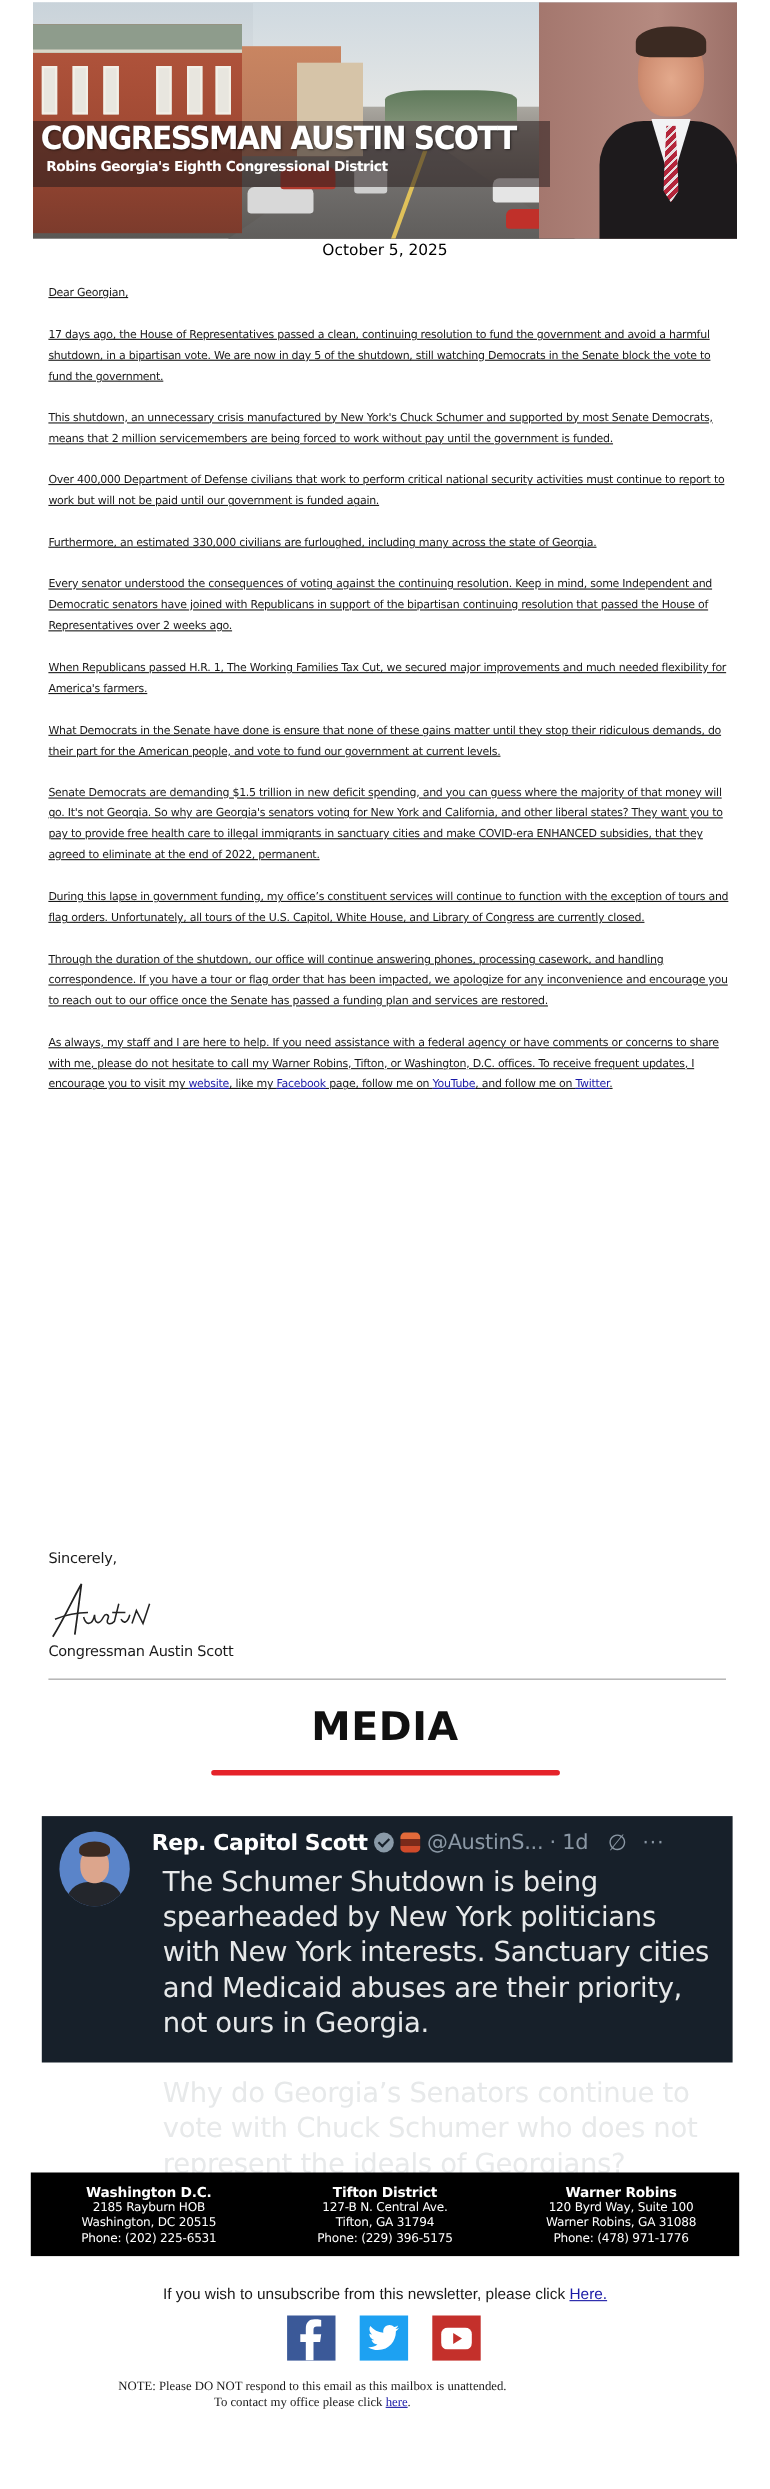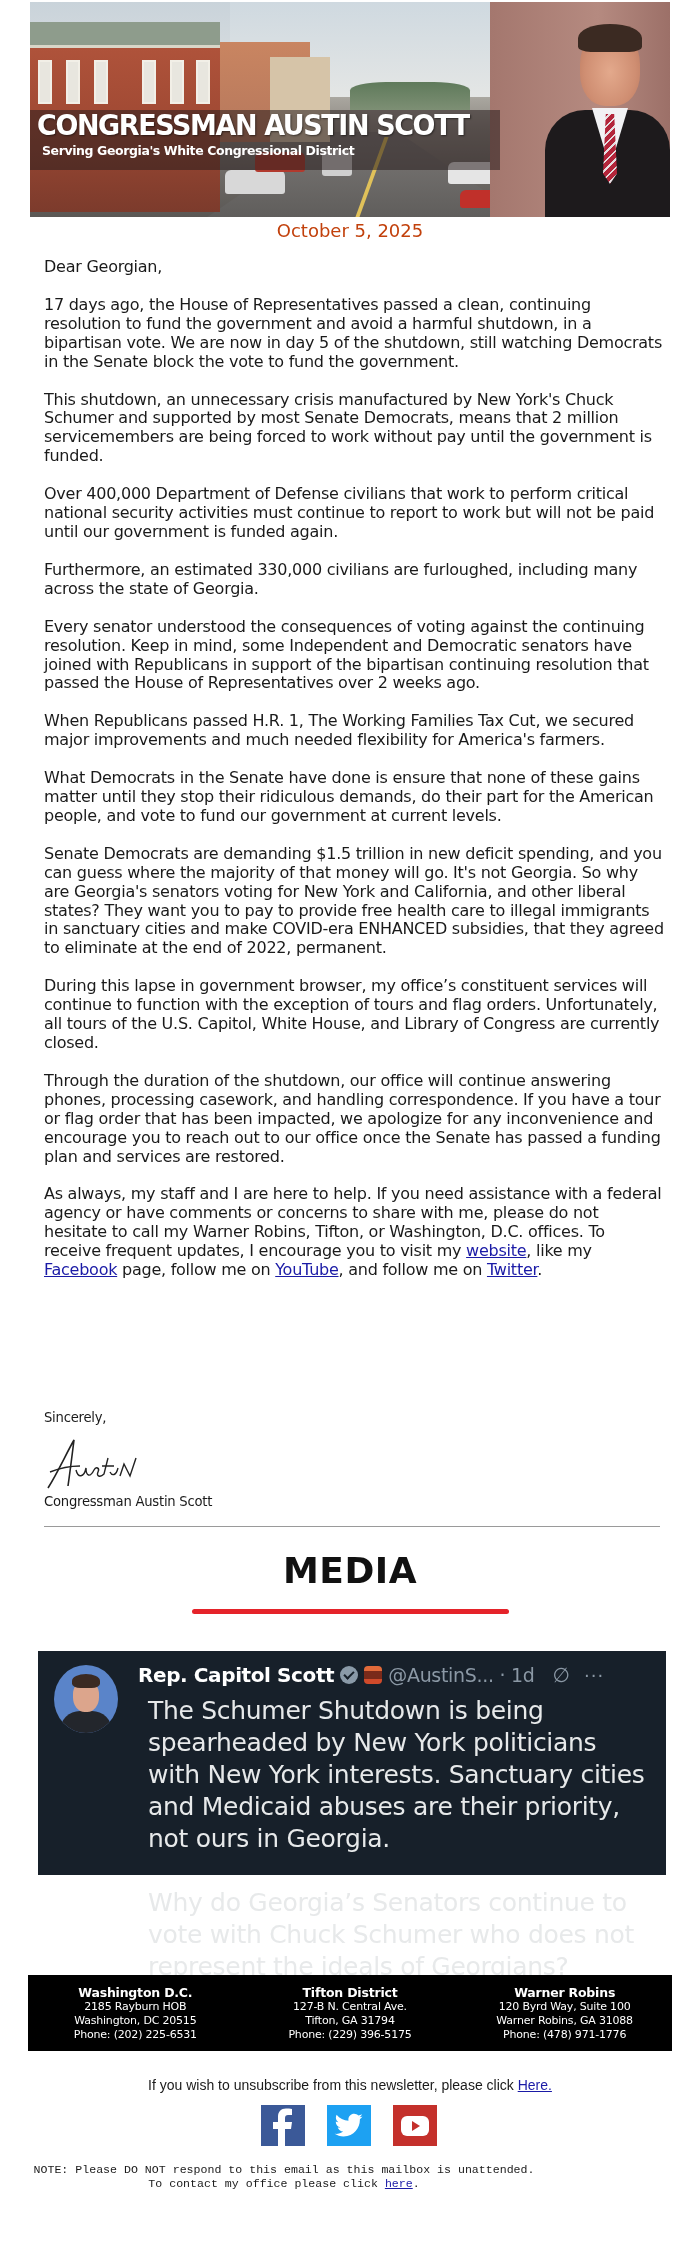--- a/index.html
+++ b/index.html
@@ -22,24 +22,24 @@
     .banner .overlay { position: absolute; left: 0; top: 108px; width: 470px; height: 60px; background: rgba(40,30,30,0.55); }
     .banner .title { position: absolute; left: 7px; top: 106px; font-family: "DejaVu Sans", sans-serif; font-size: 29px; font-weight: bold; color: #ffffff; letter-spacing: -1.5px; transform: scaleX(0.93); transform-origin: left; white-space: nowrap; text-shadow: 1px 1px 2px rgba(0,0,0,0.5); }
     .banner .subtitle { position: absolute; left: 12px; top: 141px; font-family: "DejaVu Sans", sans-serif; font-size: 12.5px; font-weight: bold; color: #ffffff; letter-spacing: -0.4px; white-space: nowrap; }
     .portrait { position: absolute; left: 510px; top: 20px; width: 130px; height: 195px; }
     .portrait .head { position: absolute; left: 40px; top: 8px; width: 60px; height: 76px; background: radial-gradient(ellipse at 50% 55%, #e3a98c 0%, #cf8e72 60%, #b5755c 100%); border-radius: 45% 45% 42% 42%; }
     .portrait .hair { position: absolute; left: 38px; top: 2px; width: 64px; height: 28px; background: #3b2a22; border-radius: 50% 50% 20% 20%; }
     .portrait .suit { position: absolute; left: 5px; top: 88px; width: 125px; height: 110px; background: #1d1a1c; border-radius: 40px 40px 0 0; }
     .portrait .shirt { position: absolute; left: 52px; top: 86px; width: 36px; height: 60px; background: #f2f2f4; clip-path: polygon(0 0,100% 0,50% 100%); }
     .portrait .tie { position: absolute; left: 63px; top: 92px; width: 14px; height: 70px; background: repeating-linear-gradient(135deg,#b3253a 0 4px,#e6dde0 4px 6px); clip-path: polygon(20% 0,80% 0,100% 85%,50% 100%,0 85%); }
 
-    .date { position: absolute; top: 220px; left: 0; width: 700px; text-align: center; font-size: 18px; color: #c2410c; }
-
-    
-    .letter { position: absolute; left: 44px; top: 258px; width: 620px; font-family: "DejaVu Sans", sans-serif; font-size: 16px; line-height: 18.9px; color: #1a1a1a; letter-spacing: -0.25px; }
+    .date { position: absolute; top: 220px; left: 0; width: 700px; text-align: center; font-size: 14px; color: #000000; }
+
+    
+    .letter { position: absolute; left: 44px; top: 258px; width: 620px; font-family: "DejaVu Sans", sans-serif; font-size: 10px; line-height: 18.9px; color: #1a1a1a; letter-spacing: -0.25px; text-decoration: underline; }
     .letter p { margin-bottom: 19px; }
     .letter a { color: #1a1aa6; text-decoration: underline; }
     .signature { position: absolute; left: 44px; top: 1436px; width: 110px; height: 56px; }
     .sig-name { position: absolute; left: 44px; top: 1494px; font-size: 13.2px; letter-spacing: -0.25px; }
     .sincerely { position: absolute; left: 44px; top: 1410px; font-size: 13.2px; letter-spacing: -0.25px; }
 
     .divider { position: absolute; left: 44px; top: 1526px; width: 616px; height: 1px; background: #9a9a9a; }
 
     .media-title { position: absolute; left: 0; top: 1550px; width: 700px; text-align: center; font-size: 36px; font-weight: bold; color: #111; letter-spacing: 0.5px; }
     .media-underline { position: absolute; left: 192px; top: 1609px; width: 317px; height: 5px; background: #e5232a; border-radius: 3px; }
@@ -67,21 +67,21 @@
     .office .o-name { font-weight: bold; font-size: 12.5px; line-height: 15px; }
 
     .unsub { position: absolute; top: 2077px; left: 0; width: 700px; text-align: center; font-family: "Liberation Sans", sans-serif; font-size: 14px; color: #1a1a1a; }
     .unsub a { color: #1a1aa6; text-decoration: underline; }
     .social { position: absolute; top: 2105px; left: 261px; display: flex; gap: 22px; }
     .social .s { width: 44px; height: 41px; display: flex; align-items: center; justify-content: center; }
     .s-fb { background: #3b5998; }
     .s-tw { background: #1da1f2; }
     .s-yt { background: #c4302b; }
 
-    .note { position: absolute; top: 2163px; left: 0; width: 568px; text-align: center; font-family: Liberation Mono, monospace; font-size: 11.6px; line-height: 14px; color: #1a1a1a; }
+    .note { position: absolute; top: 2163px; left: 0; width: 568px; text-align: center; font-family: Liberation Serif, serif; font-size: 11.6px; line-height: 14px; color: #1a1a1a; }
     .note a { color: #1a1aa6; text-decoration: underline; }
 
     .footer-links { position: absolute; top: 2229px; left: 0; width: 700px; font-family: "Liberation Serif", serif; font-size: 10.5px; }
     .footer-links a { position: absolute; color: #1a1aa6; text-decoration: underline; white-space: nowrap; margin-top: 36px; }
   </style>
 </head>
 <body>
 
 <div class="banner">
   <div class="sky"></div>
@@ -100,21 +100,21 @@
     <div class="win" style="left:166px;top:38px"></div>
   </div>
   <div class="car" style="left:195px;top:168px;width:60px;height:24px;background:#d8d8d8;"></div>
   <div class="car" style="left:225px;top:150px;width:50px;height:20px;background:#b23a2e;"></div>
   <div class="car" style="left:292px;top:148px;width:30px;height:26px;background:#cfcfcf;"></div>
   <div class="car" style="left:418px;top:160px;width:48px;height:22px;background:#e5e5e5;"></div>
   <div class="car" style="left:430px;top:188px;width:40px;height:18px;background:#c0302a;"></div>
   <div class="bldg-right"></div>
   <div class="overlay"></div>
   <div class="title">CONGRESSMAN AUSTIN SCOTT</div>
-  <div class="subtitle">Serving Georgia's White  Congressional District</div>
+  <div class="subtitle">Robins Georgia's Eighth  Congressional District</div>
   <div class="portrait">
     <div class="suit"></div>
     <div class="shirt"></div>
     <div class="tie"></div>
     <div class="head"></div>
     <div class="hair"></div>
   </div>
 </div>
 
 <div class="date">October 5, 2025</div>
@@ -122,21 +122,21 @@
 <div class="letter">
   <p>Dear Georgian,</p>
   <p>17 days ago, the House of Representatives passed a clean, continuing resolution to fund the government and avoid a harmful shutdown, in a bipartisan vote. We are now in day 5 of the shutdown, still watching Democrats in the Senate block the vote to fund the government.</p>
   <p>This shutdown, an unnecessary crisis manufactured by New York's Chuck Schumer and supported by most Senate Democrats, means that 2 million servicemembers are being forced to work without pay until the government is funded.</p>
   <p>Over 400,000 Department of Defense civilians that work to perform critical national security activities must continue to report to work but will not be paid until our government is funded again.</p>
   <p>Furthermore, an estimated 330,000 civilians are furloughed, including many across the state of Georgia.</p>
   <p>Every senator understood the consequences of voting against the continuing resolution. Keep in mind, some Independent and Democratic senators have joined with Republicans in support of the bipartisan continuing resolution that passed the House of Representatives over 2 weeks ago.</p>
   <p>When Republicans passed H.R. 1, The Working Families Tax Cut, we secured major improvements and much needed flexibility for America's farmers.</p>
   <p>What Democrats in the Senate have done is ensure that none of these gains matter until they stop their ridiculous demands, do their part for the American people, and vote to fund our government at current levels.</p>
   <p>Senate Democrats are demanding $1.5 trillion in new deficit spending, and you can guess where the majority of that money will go. It's not Georgia. So why are Georgia's senators voting for New York and California, and other liberal states? They want you to pay to provide free health care to illegal immigrants in sanctuary cities and make COVID-era ENHANCED subsidies, that they agreed to eliminate at the end of 2022, permanent.</p>
-  <p>During this lapse in government browser, my office’s constituent services will continue to function with the exception of tours and flag orders. Unfortunately, all tours of the U.S. Capitol, White House, and Library of Congress are currently closed.</p>
+  <p>During this lapse in government funding, my office’s constituent services will continue to function with the exception of tours and flag orders. Unfortunately, all tours of the U.S. Capitol, White House, and Library of Congress are currently closed.</p>
   <p>Through the duration of the shutdown, our office will continue answering phones, processing casework, and handling correspondence. If you have a tour or flag order that has been impacted, we apologize for any inconvenience and encourage you to reach out to our office once the Senate has passed a funding plan and services are restored.</p>
   <p><span>As always, my staff and I are here to help. If you need assistance with a federal agency or have comments or concerns to share with me, please do not hesitate to call my Warner Robins, Tifton, or Washington, D.C. offices. To receive frequent updates, I encourage you to visit my </span><a>website</a><span>, like my </span><a>Facebook</a><span> page, follow me on </span><a>YouTube</a><span>, and follow me on </span><a>Twitter</a><span>.</span></p>
 </div>
 
 <div class="sincerely">Sincerely,</div>
 <svg class="signature" viewBox="0 0 110 56">
   <path d="M4 52 C14 36, 22 18, 30 4 C28 20, 26 36, 24 50" stroke="#222" stroke-width="1.6" fill="none"></path>
   <path d="M6 36 C16 32, 26 30, 36 30" stroke="#222" stroke-width="1.4" fill="none"></path>
   <path d="M32 34 C34 42, 40 42, 42 32 C42 40, 46 42, 50 34 C52 30, 56 32, 54 36 C52 40, 56 42, 60 38 L64 22 M58 30 L70 30 M66 36 C68 40, 72 40, 74 32 M76 40 L80 28 L86 40 L92 22" stroke="#222" stroke-width="1.4" fill="none"></path>
 </svg>

